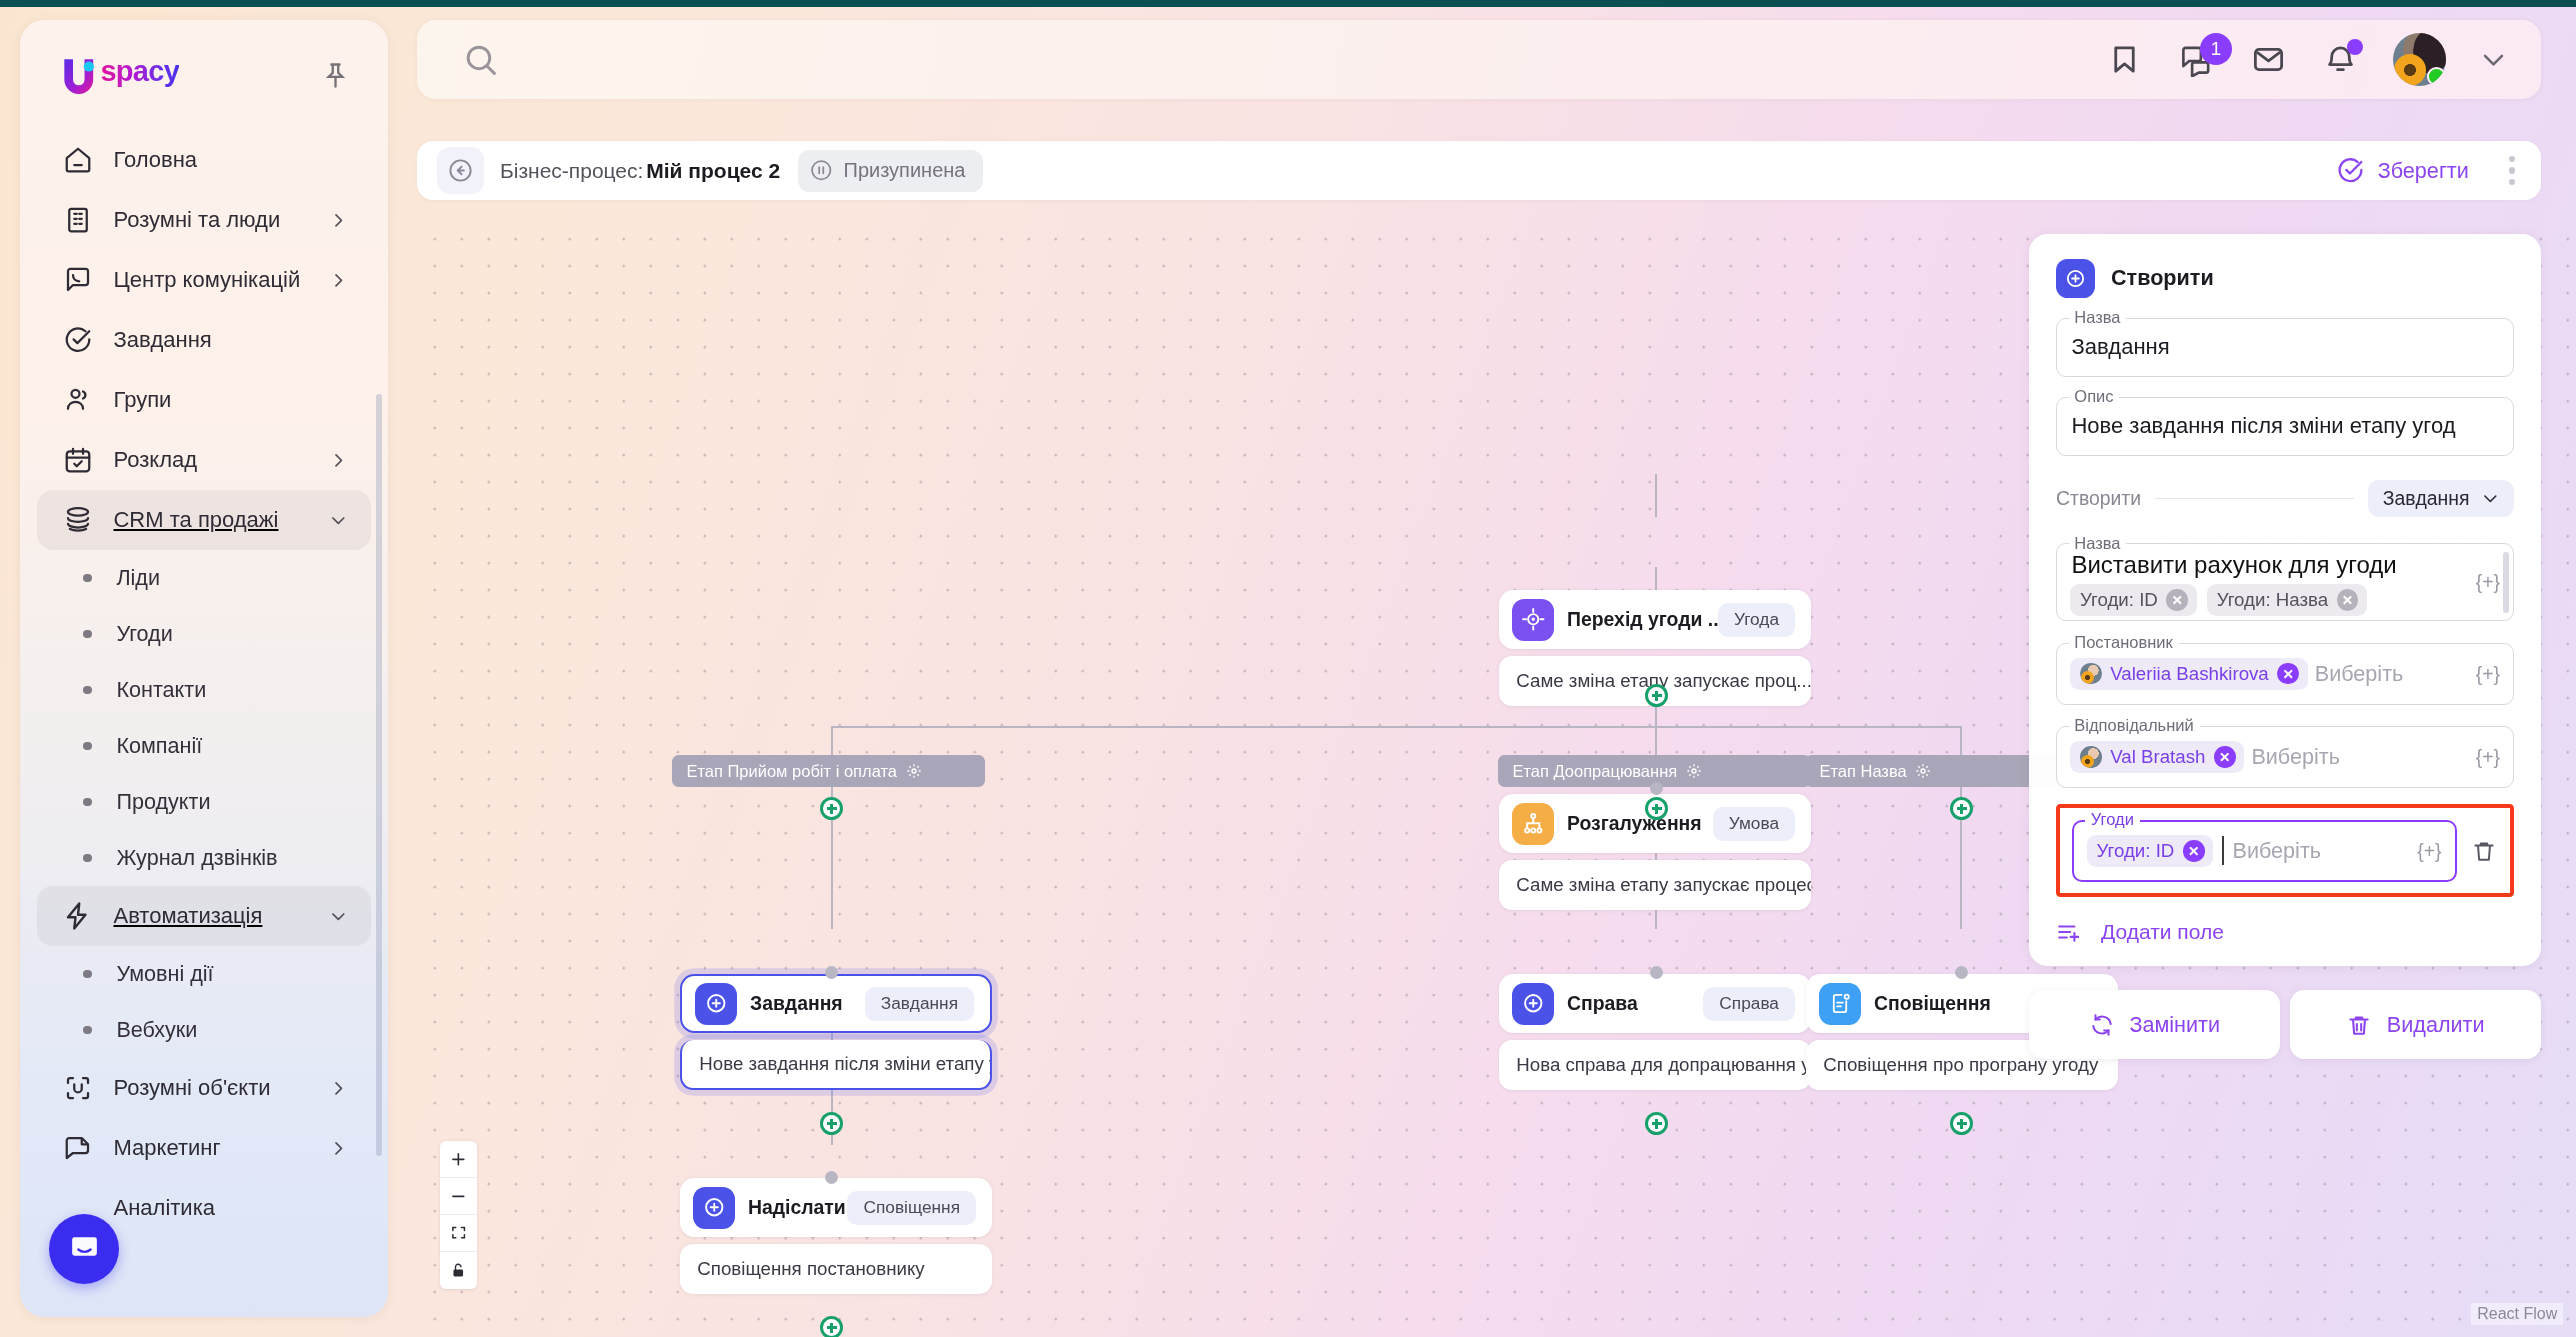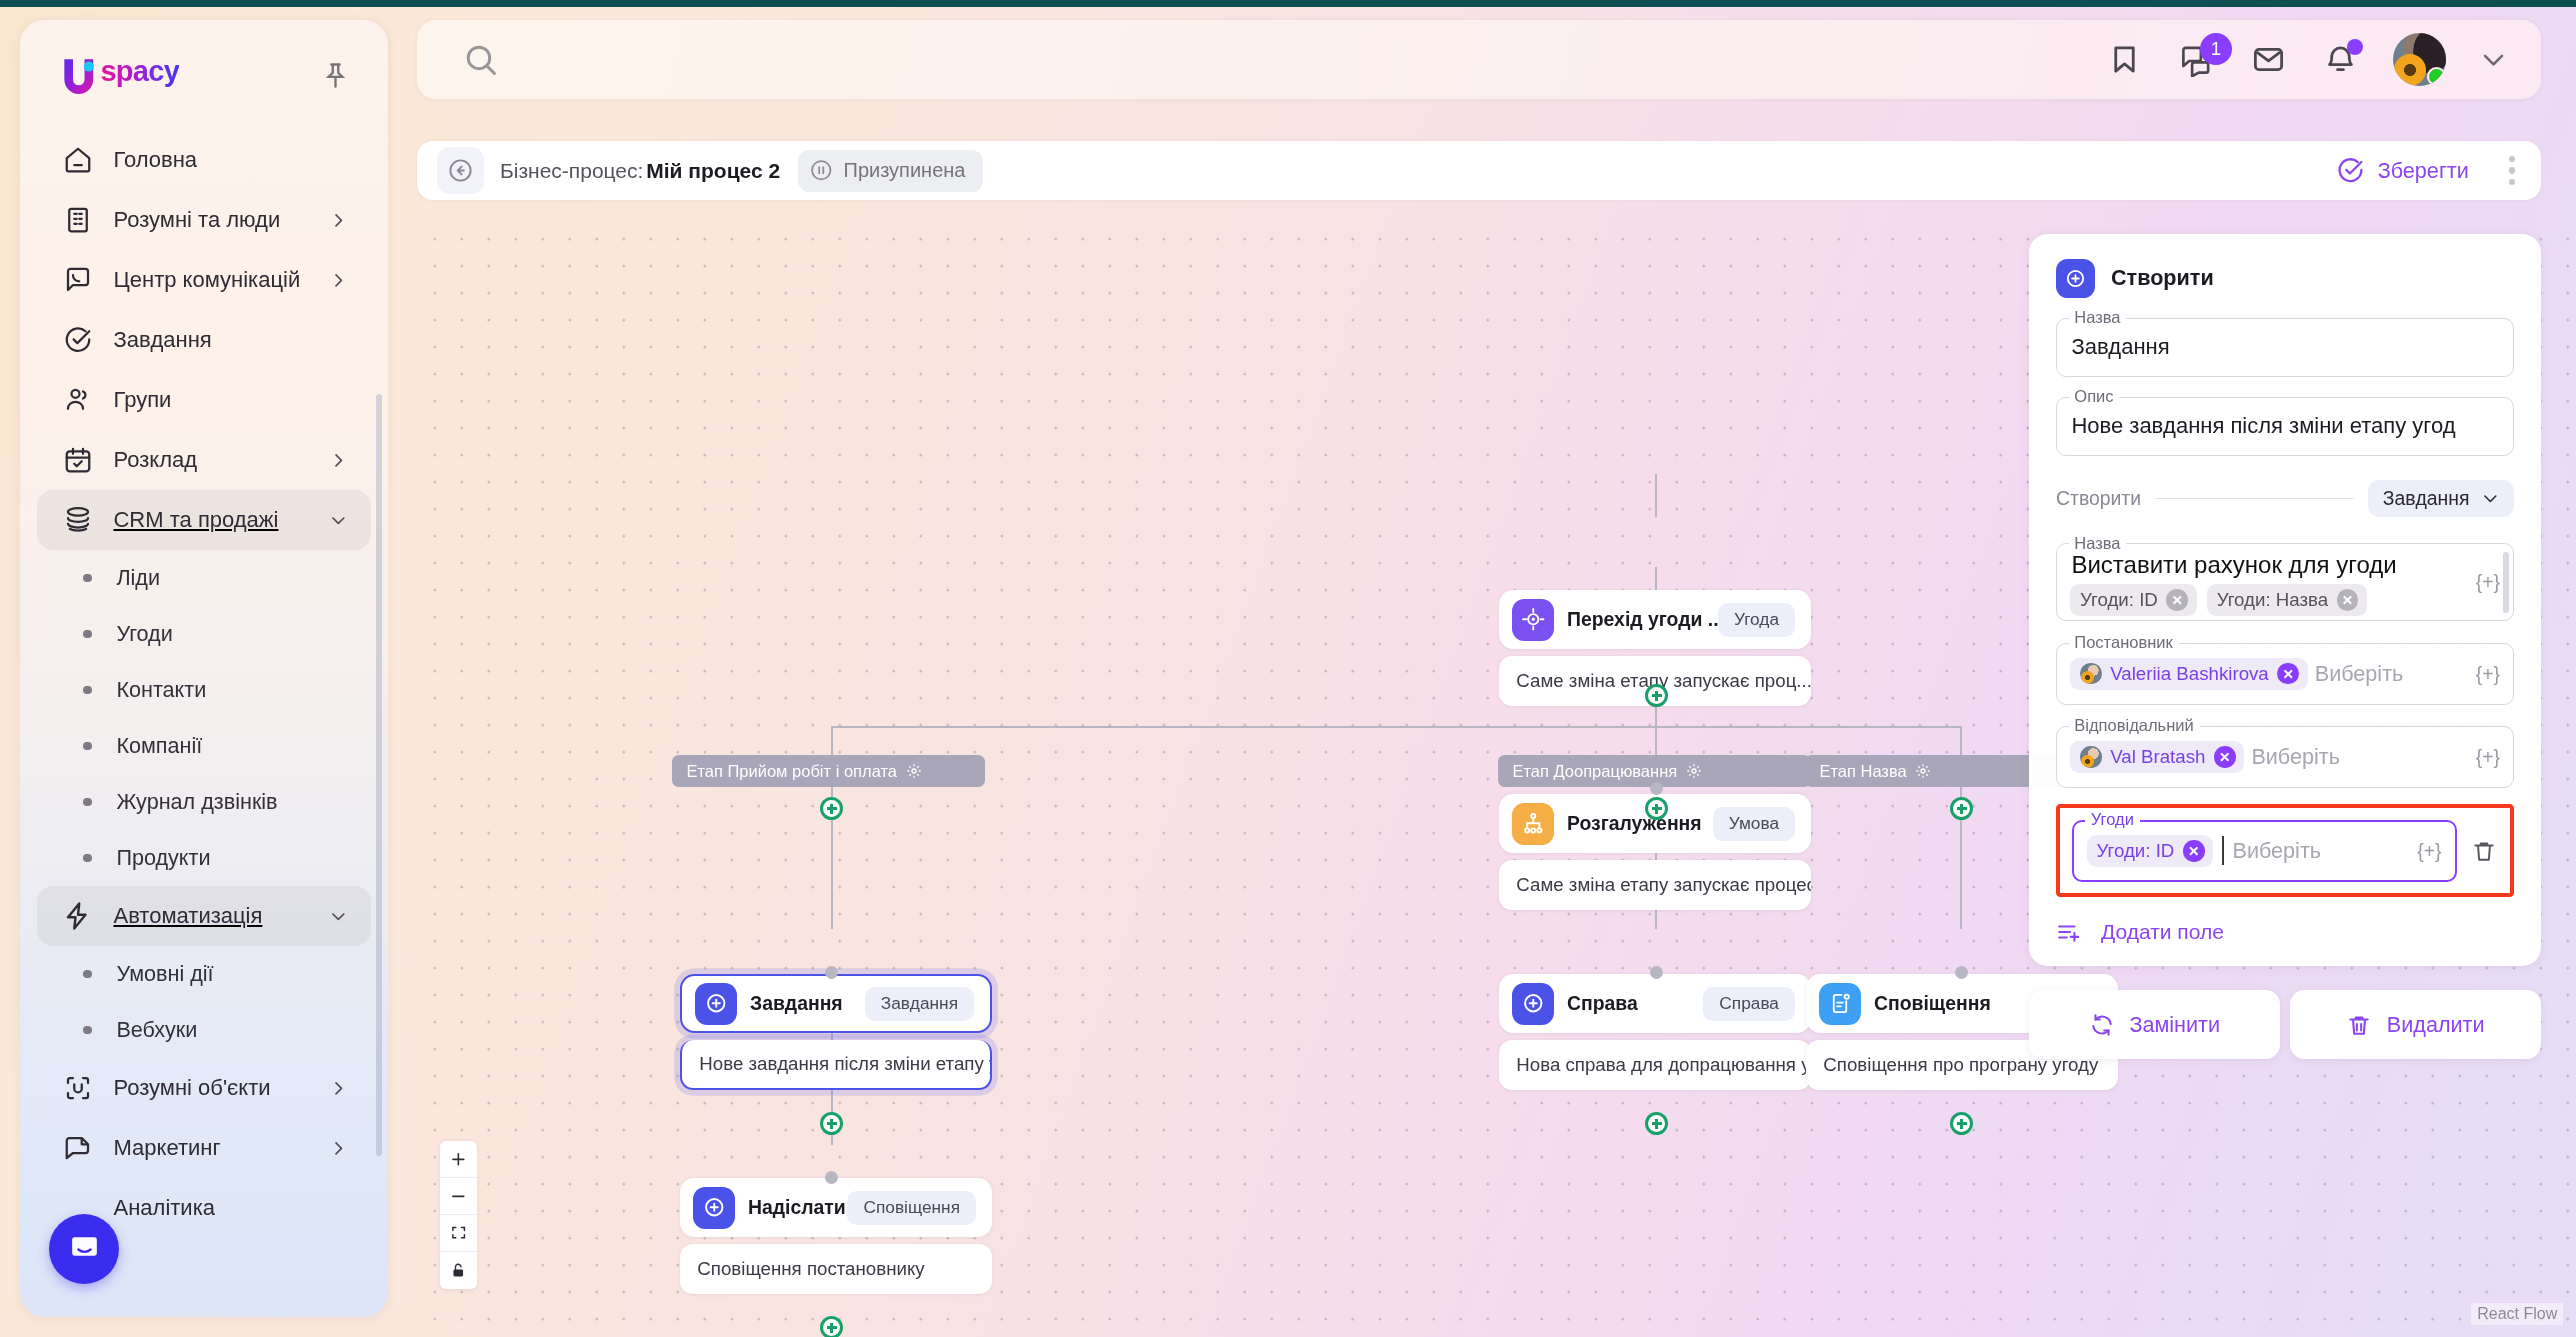--- a/index.html
+++ b/index.html
@@ -293,25 +293,25 @@
     <div class="sub-item">
         <span class="sub-dot"></span>
         <span class="sub-label">Контакти</span>
       </div>
     <div class="sub-item">
         <span class="sub-dot"></span>
         <span class="sub-label">Компанії</span>
       </div>
     <div class="sub-item">
         <span class="sub-dot"></span>
-        <span class="sub-label">Журнал дзвінків</span>
+        <span class="sub-label">Продукти</span>
       </div>
     <div class="sub-item">
         <span class="sub-dot"></span>
-        <span class="sub-label">Продукти</span>
+        <span class="sub-label">Журнал дзвінків</span>
       </div>
 
     <div class="nav-item active">
       <span class="nav-ico">
           <svg viewBox="0 0 24 24" fill="none" stroke="#2e2b34" stroke-width="1.9" stroke-linejoin="round">
             <path d="M13 2 4 13h6l-1 9 9-11h-6z"></path>
           </svg>
         </span>
       <span class="nav-label">Автоматизація</span>
       <span class="nav-chev"><svg viewBox="0 0 24 24" fill="none" stroke="#2e2b34" stroke-width="2.2" stroke-linecap="round" stroke-linejoin="round">

